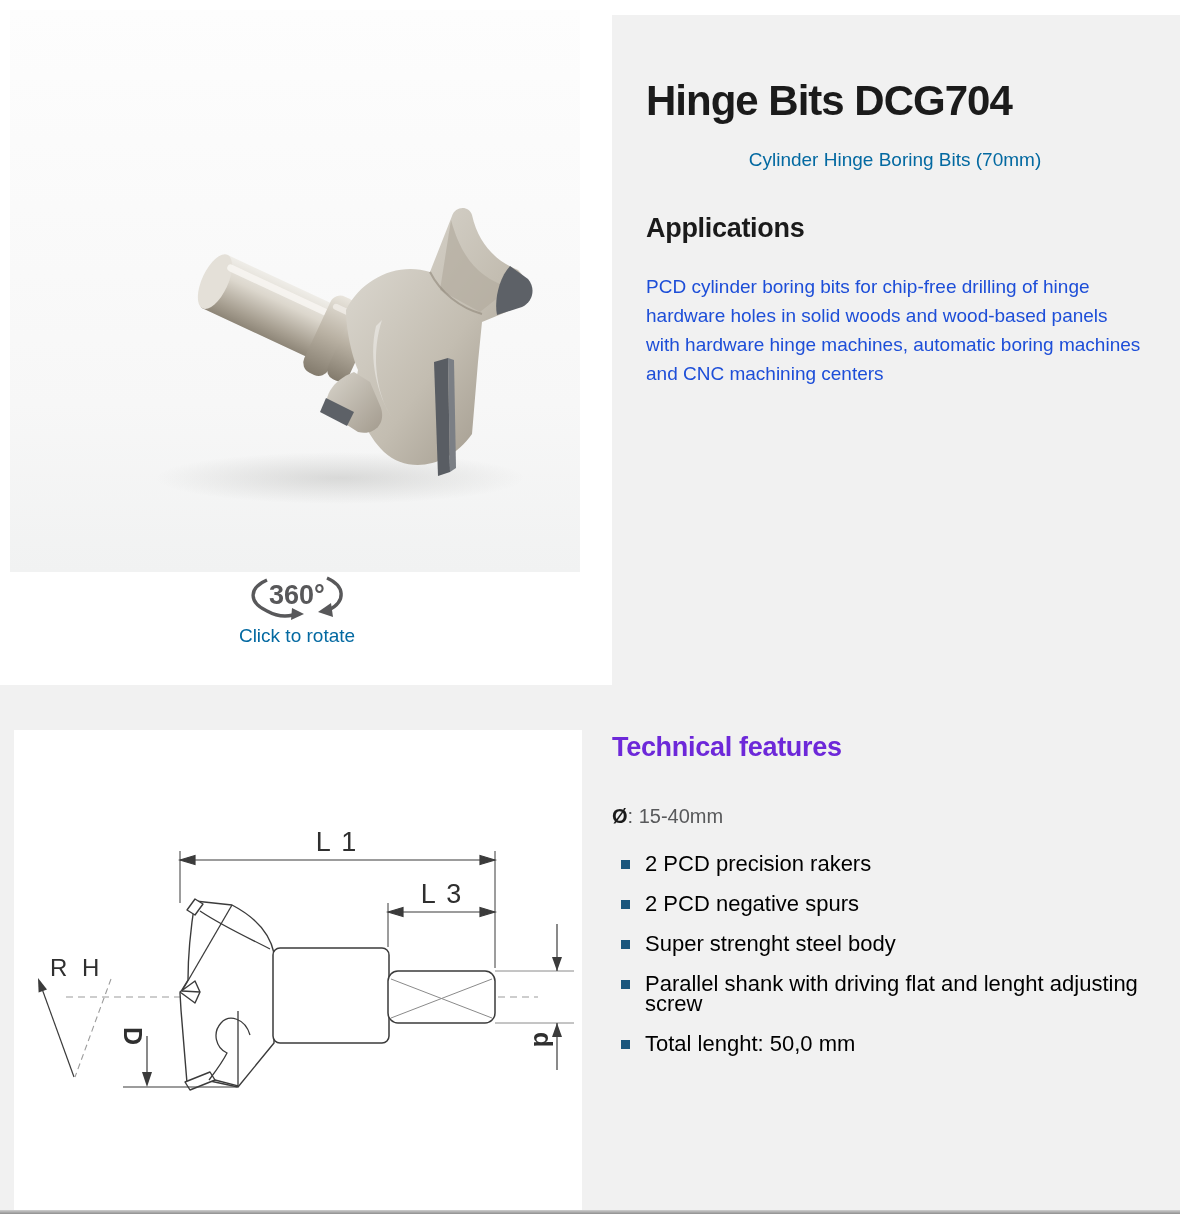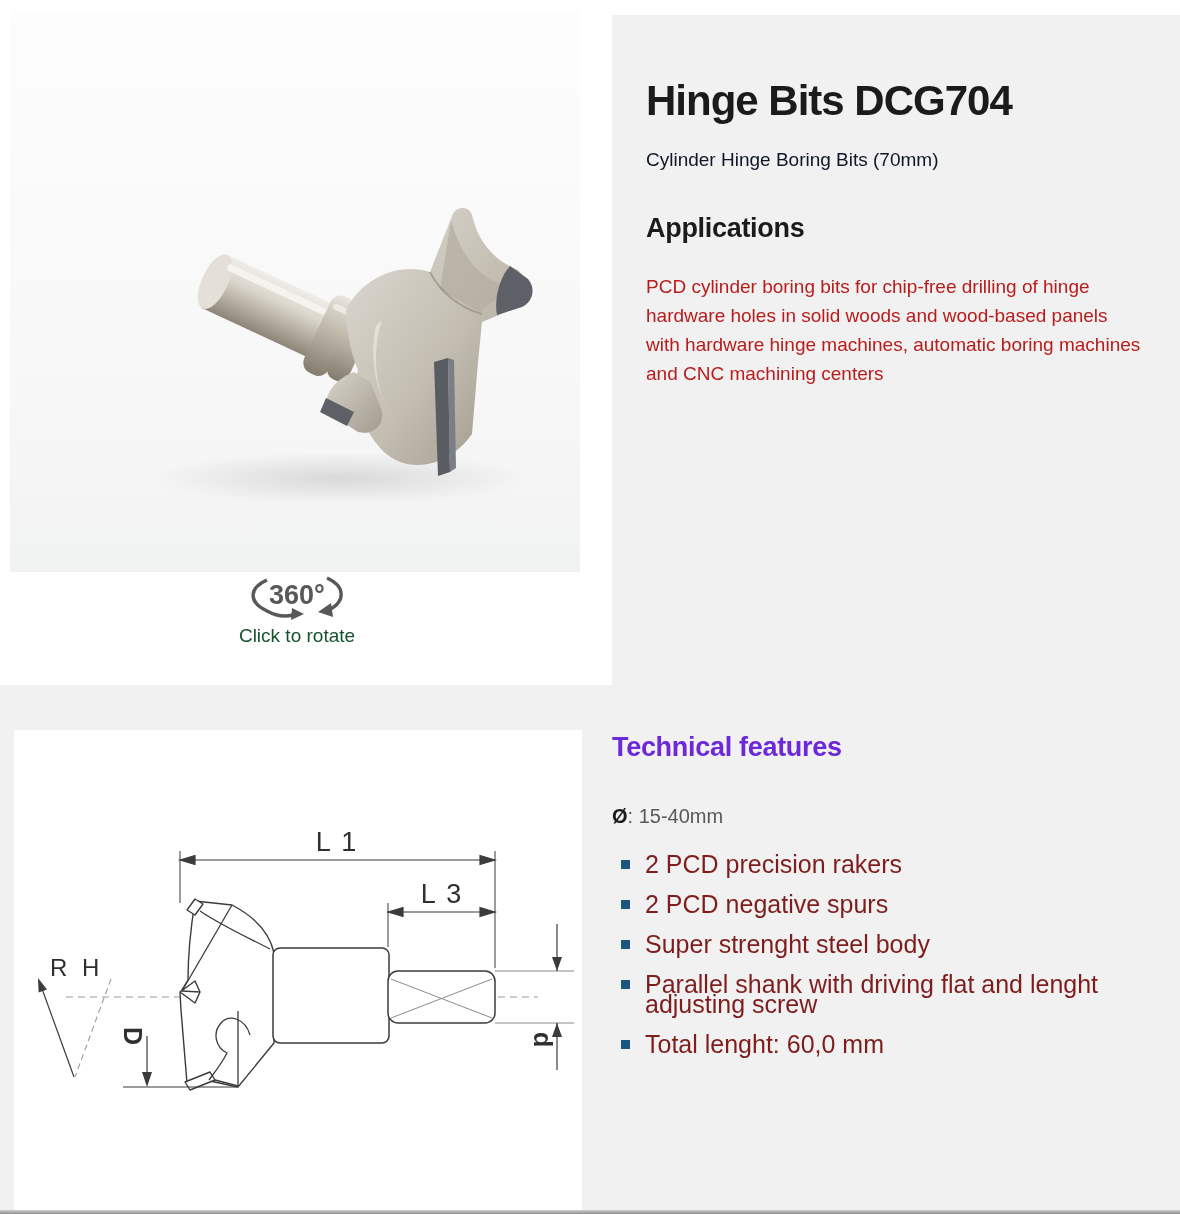--- a/index.html
+++ b/index.html
@@ -6,38 +6,38 @@
   body { font-family:"Liberation Sans","DejaVu Sans",sans-serif; color:#2a2a2a; }
   .page { position:relative; width:1180px; height:1214px; overflow:hidden; background:#fff; }
 
   
   .top-section { position:absolute; left:0; top:0; width:1180px; height:685px; background:#fff; }
   .product-photo { position:absolute; left:10px; top:10px; width:570px; height:562px; cursor:pointer; }
   .product-photo svg { display:block; }
 
   .rotate-widget { position:absolute; left:217px; top:572px; width:160px; text-align:center; cursor:pointer; }
   .rotate-widget svg { display:block; margin:0 auto; }
-  .rotate-hint { font-size:19px; color:#14532d; margin-top:3px; }
+  .rotate-hint { font-size:19px; color:#0369a1; margin-top:3px; }
 
   .info-panel { position:absolute; left:612px; top:15px; width:568px; height:683px; background:#f1f1f1; box-sizing:border-box; padding:62px 36px 0 34px; }
   .info-panel h1 { margin:0; font-size:42px; font-weight:bold; letter-spacing:-1px; color:#1b1b1b; }
-  .info-panel .subtitle { margin-top:24px; font-size:19px; color:#0f172a; }
+  .info-panel .subtitle { margin-top:24px; font-size:19px; color:#0369a1;text-align:center; }
   .info-panel h2 { margin:42px 0 0 0; font-size:27px; font-weight:bold; letter-spacing:-0.3px; color:#1b1b1b; }
-  .apps-text { margin-top:28px; font-size:19px; line-height:29px; color:#b91c1c; }
+  .apps-text { margin-top:28px; font-size:19px; line-height:29px; color:#1d4ed8; }
   .apps-text span { display:block; }
 
   
   .bottom-section { position:absolute; left:0; top:685px; width:1180px; height:529px; background:#f1f1f1; }
   .drawing-panel { position:absolute; left:14px; top:45px; width:568px; height:548px; background:#ffffff; }
   .tech-col { position:absolute; left:612px; top:47px; width:560px; }
   .tech-col h2 { margin:0; font-size:27px; font-weight:bold; letter-spacing:-0.3px; color:#6d28d9; }
   .diameter-line { margin-top:42px; font-size:20px; color:#58595b; }
   .diameter-line .dia-symbol { font-weight:bold; color:#1b1b1b; }
   ul.features { list-style:none; margin:26px 0 0 0; padding:0; }
-  ul.features li { position:relative; padding-left:33px; margin-bottom:20px; font-size:25px; line-height:20px; color:#7f1d1d; }
+  ul.features li { position:relative; padding-left:33px; margin-bottom:20px; font-size:22px; line-height:20px; color:#000000; }
   ul.features .bullet { position:absolute; left:9px; top:6px; width:9px; height:9px; }
 
   .bottom-edge { position:absolute; left:0; top:1210px; width:1180px; height:4px; background:linear-gradient(#cfcfcf,#8f8f8f); }
 
   svg text { font-family:"Liberation Sans","DejaVu Sans",sans-serif; }
 </style>
 </head>
 <body>
 
 <div class="page">
@@ -213,19 +213,19 @@
     <div class="tech-col">
       <h2>Technical features</h2>
       <div class="diameter-line">
         <span class="dia-symbol">Ø</span><span>: 15-40mm</span>
       </div>
       <ul class="features">
         <li><span class="bullet" style="background: rgb(26, 86, 125);"></span><span>2 PCD precision rakers</span></li>
         <li><span class="bullet" style="background: rgb(26, 86, 125);"></span><span>2 PCD negative spurs</span></li>
         <li><span class="bullet" style="background: rgb(26, 86, 125);"></span><span>Super strenght steel body</span></li>
         <li><span class="bullet" style="background: rgb(26, 86, 125);"></span><span>Parallel shank with driving flat and lenght adjusting screw</span></li>
-        <li><span class="bullet" style="background: rgb(26, 86, 125);"></span><span>Total lenght: 60,0 mm</span></li>
+        <li><span class="bullet" style="background: rgb(26, 86, 125);"></span><span>Total lenght: 50,0 mm</span></li>
       </ul>
     </div>
   </div>
 
   <div class="bottom-edge"></div>
 </div>
 
 </body></html>

